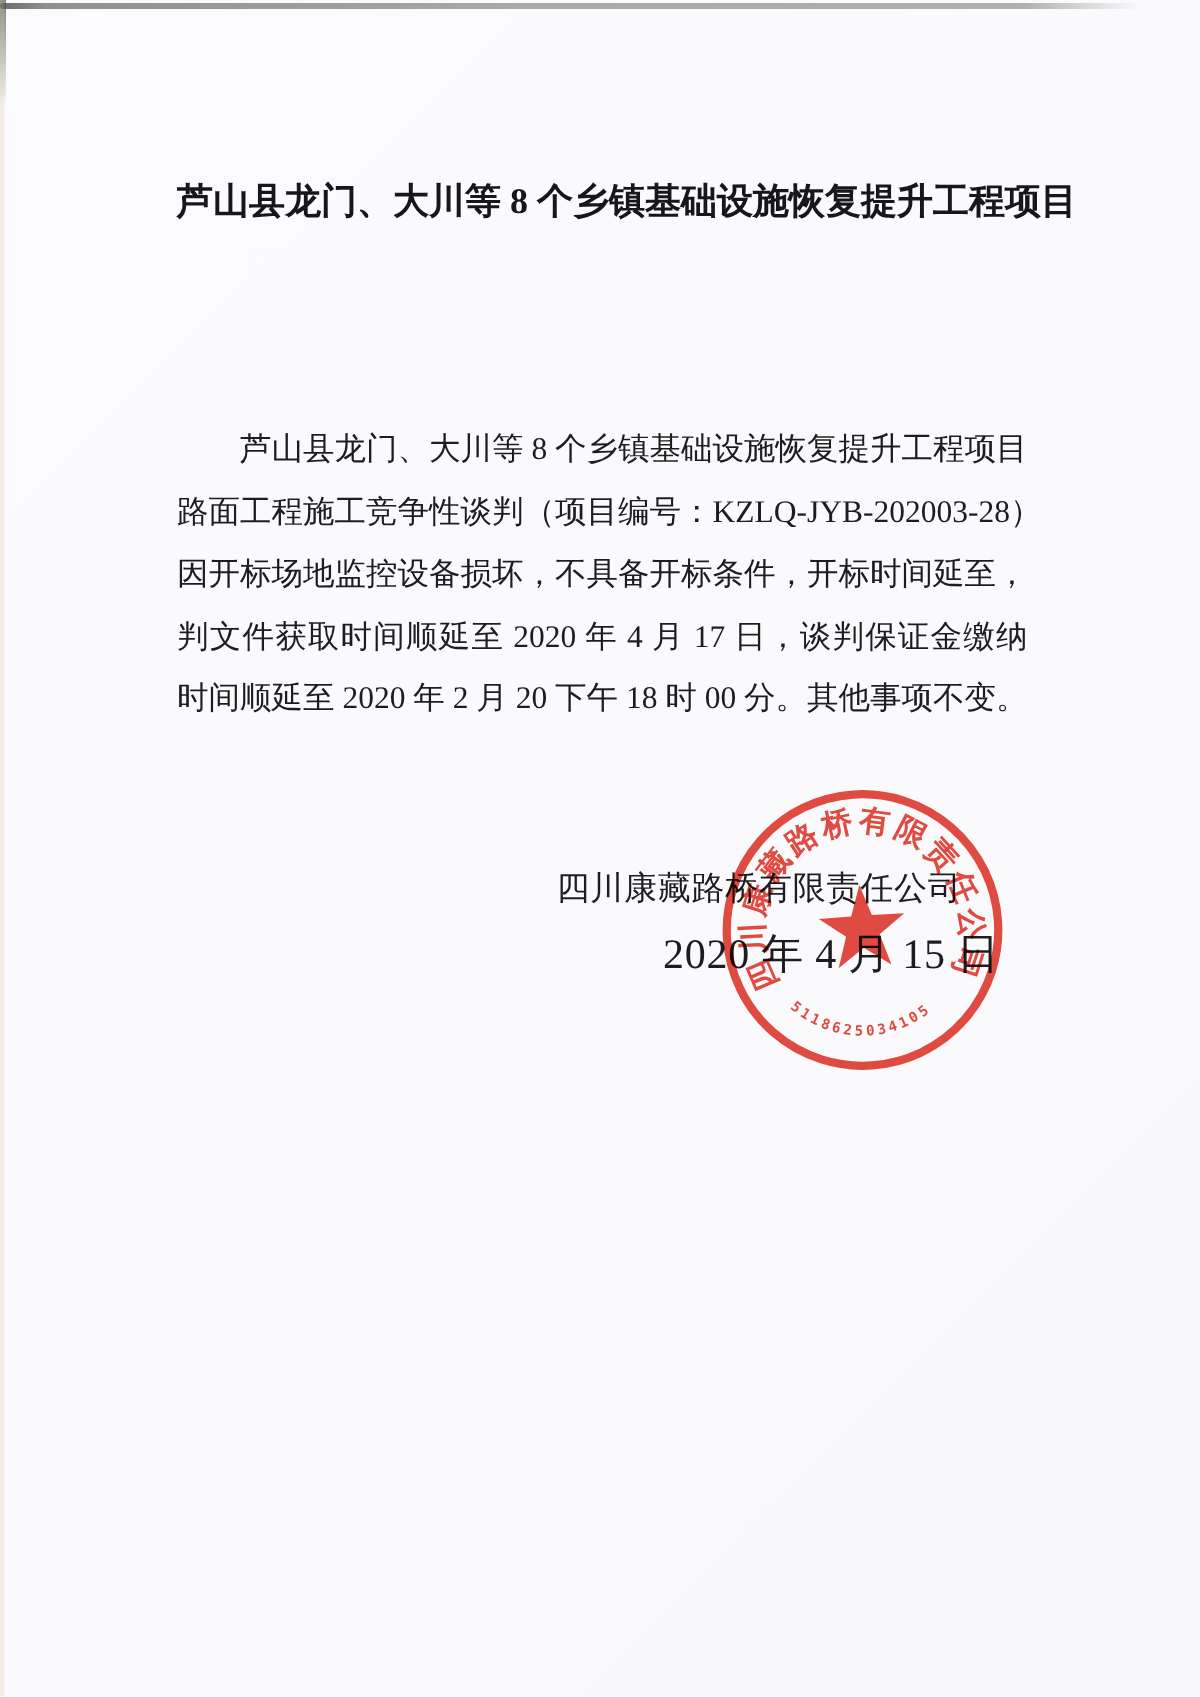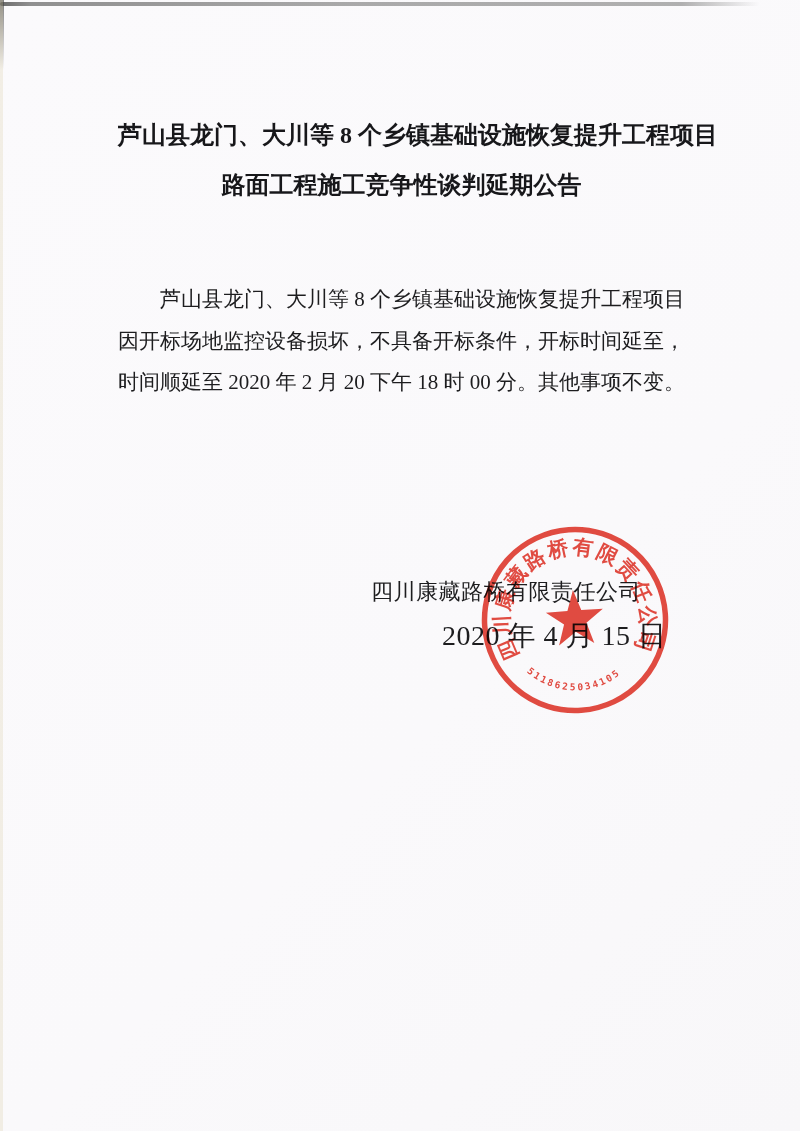--- a/index.html
+++ b/index.html
@@ -88,27 +88,28 @@
 <body>
 
 <div class="page">
 
   <div class="scan-edge-top"></div>
   <div class="scan-edge-left"></div>
   <div class="scan-strip-left"></div>
 
   <div class="doc-title">
     <div class="t-line">芦山县龙门、大川等 8 个乡镇基础设施恢复提升工程项目</div>
-    <div class="t-line">路面工程施工竞争性谈判延期公告</div>
   </div>
 
 
   <div class="paragraph">
     <div class="p-line indent">芦山县龙门、大川等 8 个乡镇基础设施恢复提升工程项目</div>
+    <div class="p-line">路面工程施工竞争性谈判（项目编号：KZLQ-JYB-202003-28）</div>
     <div class="p-line">因开标场地监控设备损坏，不具备开标条件，开标时间延至，</div>
+    <div class="p-line">判文件获取时间顺延至 2020 年 4 月 17 日，谈判保证金缴纳</div>
     <div class="p-line">时间顺延至 2020 年 2 月 20 下午 18 时 00 分。其他事项不变。</div>
   </div>
 
   <div class="signature">四川康藏路桥有限责任公司</div>
   <div class="date-line">2020 年 4 月 15 日</div>
 
   <svg class="seal" viewBox="0 0 196 196" xmlns="http://www.w3.org/2000/svg">
     <defs>
       <path id="arc-company" d="M 40.8 131 A 66 66 0 1 1 155.2 131" fill="none"></path>
       <path id="arc-code" d="M 43.5 143.5 A 72 72 0 0 0 152.5 143.5" fill="none"></path>

